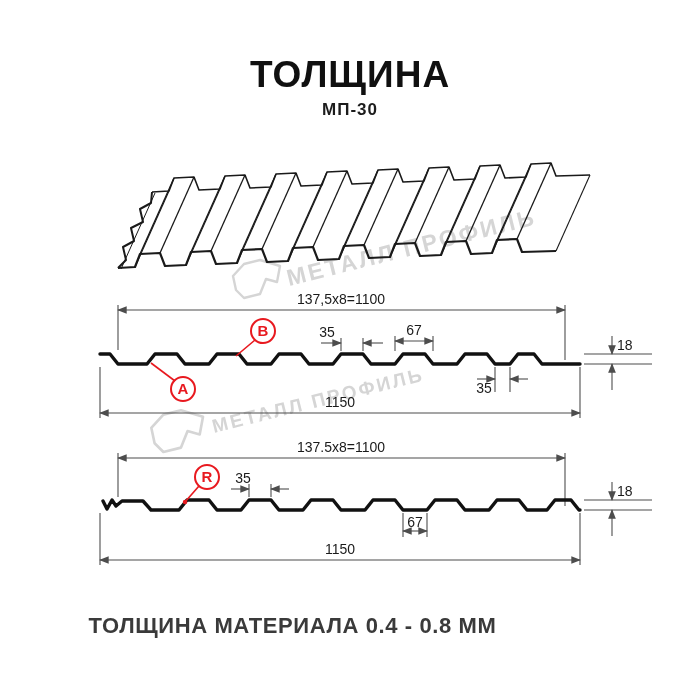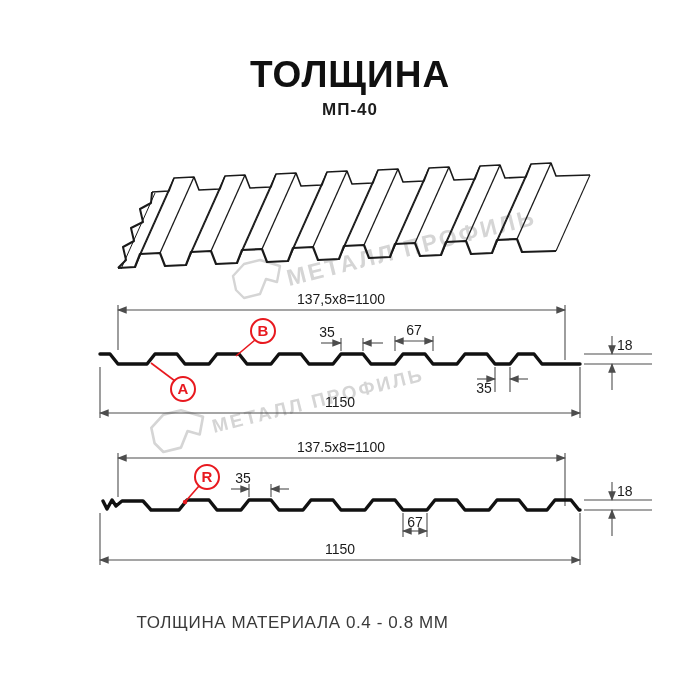--- a/index.html
+++ b/index.html
@@ -6,21 +6,21 @@
     --accent-red:#e8191f; --line:#4d4d4d; --profile:#111111; --watermark:#d5d5d5;
   }
   html,body{margin:0;padding:0;}
   body{width:700px;height:700px;background:#ffffff;position:relative;overflow:hidden;
        font-family:"Liberation Sans",sans-serif;}
   .title{position:absolute;top:54px;left:0;width:700px;text-align:center;
          font-size:37px;font-weight:800;letter-spacing:1px;color:#101010;}
   .subtitle{position:absolute;top:100px;left:0;width:700px;text-align:center;
          font-size:17px;font-weight:700;letter-spacing:1px;color:#1c1c1c;}
   .footer{position:absolute;top:613px;left:0;width:585px;text-align:center;
-         font-size:17px;font-weight:400;letter-spacing:0.6px;color:#3a3a3a;}
+         font-size:22px;font-weight:700;letter-spacing:0.6px;color:#3a3a3a;}
   svg{position:absolute;top:0;left:0;}
   .sheet-stroke{fill:none;stroke:#1a1a1a;stroke-width:2.2;stroke-linejoin:round;}
   .sheet-back{fill:none;stroke:#1a1a1a;stroke-width:1.6;stroke-linejoin:round;}
   .rib-line{stroke:#1a1a1a;stroke-width:1.3;}
   .rib-line-light{stroke:#1a1a1a;stroke-width:1.1;}
   .cap{fill:none;stroke:#1a1a1a;stroke-width:2;stroke-linejoin:round;}
   .cap-inner{stroke:#1a1a1a;stroke-width:1;}
   .profile-path{fill:none;stroke:var(--profile);stroke-width:3.4;stroke-linejoin:round;stroke-linecap:round;}
   .dim{stroke:var(--line);stroke-width:1.1;fill:none;}
   .dim-text{fill:#1a1a1a;font-size:14px;}
@@ -28,21 +28,21 @@
   .wm-text2{fill:var(--watermark);font-size:19px;font-weight:700;letter-spacing:2.5px;}
   .wm-logo{fill:none;stroke:var(--watermark);stroke-width:2.4;stroke-linejoin:round;}
   .red-circle{fill:none;stroke:var(--accent-red);stroke-width:2;}
   .red-leader{stroke:var(--accent-red);stroke-width:1.6;fill:none;}
   .red-letter{fill:var(--accent-red);font-size:15px;font-weight:700;text-anchor:middle;}
 </style>
 </head>
 <body>
 
 <div class="title">ТОЛЩИНА</div>
-<div class="subtitle">МП-40</div>
+<div class="subtitle">МП-30</div>
 
 <svg width="700" height="700" viewBox="0 0 700 700">
   <defs>
     <marker id="ar" viewBox="0 0 10 8" refX="9" refY="4" markerWidth="9" markerHeight="7" orient="auto-start-reverse">
       <path d="M0 0 L10 4 L0 8 Z" fill="#4d4d4d"></path>
     </marker>
   </defs>
 
   <g>
     <polygon points="118,268 556,251 590,175 531,160 174,174 152,192" fill="#ffffff"></polygon>

